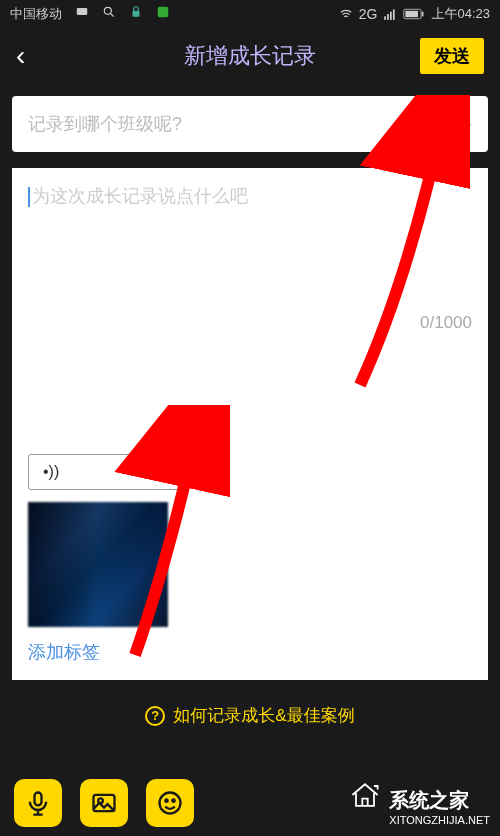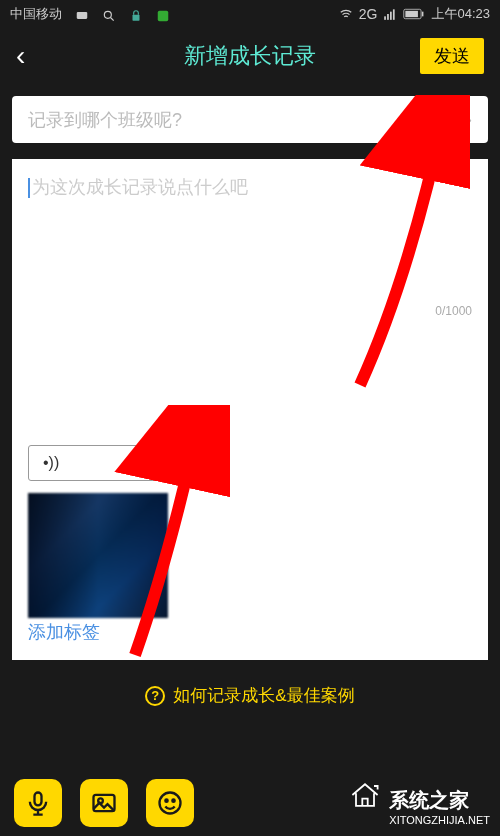--- a/index.html
+++ b/index.html
@@ -13,59 +13,59 @@
     }
     .status-bar {
       height: 28px;
       display: flex;
       align-items: center;
       justify-content: space-between;
       padding: 0 10px;
       color: #ccc;
       font-size: 13px;
     }
-    .status-left { display: flex; align-items: flex-end; gap: 13px; }
+    .status-left { display: flex; align-items: flex-start; gap: 13px; }
     .status-right { display: flex; align-items: center; gap: 6px; }
     .status-icon { width: 14px; height: 14px; }
     .header {
       height: 56px;
       display: flex;
       align-items: center;
       justify-content: space-between;
       padding: 0 16px;
       position: relative;
     }
     .back-btn {
       color: #fff;
       font-size: 28px;
       font-weight: 200;
       cursor: pointer;
     }
     .header-title {
       position: absolute;
       left: 50%;
       transform: translateX(-50%);
-      color: #5eead4;
+      color: #c4b5fd;
       font-size: 22px;
       font-weight: 400;
     }
     .send-btn {
       background: #ffd800;
       color: #000;
       padding: 6px 14px;
       font-size: 18px;
-      font-weight: 400;
+      font-weight: 700;
       cursor: pointer;
       border-radius: 2px;
     }
     .class-selector {
       margin: 12px 12px 0 12px;
       background: #fff;
       border-radius: 4px;
-      height: 47px;
+      height: 56px;
       display: flex;
       align-items: center;
       justify-content: space-between;
       padding: 0 16px;
     }
     .class-placeholder {
       color: #bbb;
       font-size: 18px;
     }
     .chevron-right {
@@ -91,21 +91,21 @@
       height: 20px;
       background: #4a90e2;
       vertical-align: middle;
       margin-right: 2px;
     }
     .char-counter {
       position: absolute;
       right: 16px;
       top: 145px;
       color: #aaa;
-      font-size: 12px;
+      font-size: 17px;
     }
     .voice-chip {
       margin-top: 150px;
       display: inline-flex;
       align-items: center;
       border: 1px solid #999;
       border-radius: 3px;
       padding: 8px 14px;
       width: 160px;
       justify-content: space-between;
@@ -122,21 +122,21 @@
     }
     .thumb::after {
       content: "";
       position: absolute;
       inset: 0;
       background:
         linear-gradient(90deg, rgba(10,40,70,0.9) 0%, rgba(40,90,140,0.6) 50%, rgba(20,60,100,0.9) 100%);
       mix-blend-mode: multiply;
     }
     .add-tag {
-      margin-top: 2px;
+      margin-top: 13px;
       color: #4a90e2;
       font-size: 18px;
       cursor: pointer;
     }
     .help-row {
       display: flex;
       justify-content: center;
       align-items: center;
       gap: 8px;
       margin-top: 24px;

